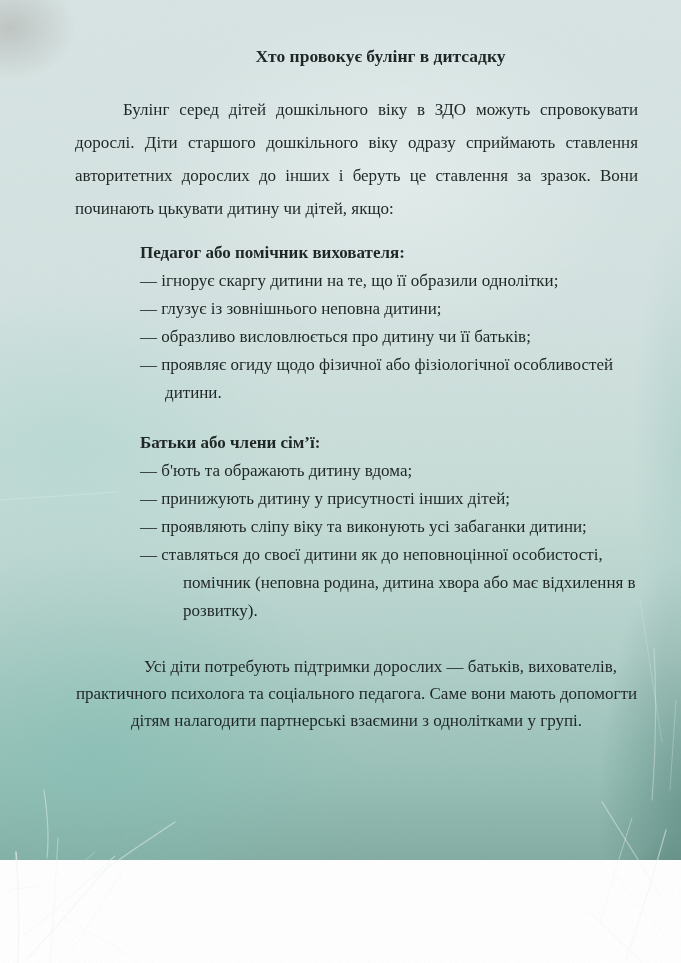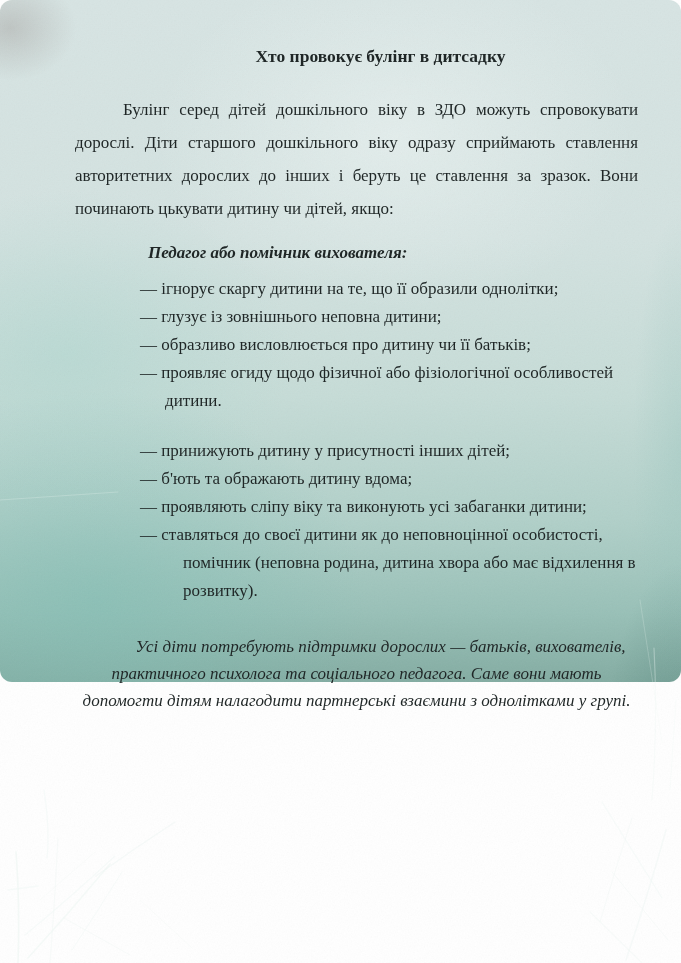--- a/index.html
+++ b/index.html
@@ -5,21 +5,21 @@
   html, body {
     margin: 0;
     padding: 0;
     width: 681px;
     height: 963px;
     overflow: hidden;
   }
   .page {
     position: relative;
     width: 681px;
-    height: 682px;
+    height: 860px;
     font-family: "Liberation Serif", "DejaVu Serif", serif;
     color: #1f2626;
     background-color: #cfe0de;
     background-image:
       
       radial-gradient(ellipse 95px 75px at 10px 28px, rgba(128,116,112,0.28), rgba(128,116,112,0) 70%),
       
       radial-gradient(ellipse 320px 230px at 58% 20%, rgba(238,245,244,0.55), rgba(238,245,244,0) 75%),
       
       radial-gradient(ellipse 300px 220px at 10% 52%, rgba(168,212,204,0.45), rgba(168,212,204,0) 75%),
@@ -34,21 +34,20 @@
       
       radial-gradient(ellipse 60px 300px at 681px 450px, rgba(150,195,188,0.35), rgba(150,195,188,0) 80%),
       
       linear-gradient(180deg,
         #d7e4e3 0%,
         #d3e2e0 35%,
         #c6dcd7 58%,
         #b1d0c9 76%,
         #98c0b7 90%,
         #83aca2 100%);
-    border-radius: 12px;
   }
   .texture {
     position: absolute;
     inset: 0;
     z-index: 1;
     pointer-events: none;
   }
   .content {
     position: relative;
     z-index: 2;
@@ -66,39 +65,37 @@
   .intro {
     margin: 26px 0 0 0;
     line-height: 1.94;
     text-align: justify;
     text-indent: 48px;
   }
   .section { margin-left: 65px; }
   .section-1 { margin-top: 13px; }
   .section-2 { margin-top: 22px; }
   .section-heading {
-    margin: 8px;
+    margin: 0;
     font-size: 17px;
     font-weight: bold;
-    font-style: italic;
     line-height: 1.65;
   }
   .item {
     margin: 0;
     line-height: 1.65;
     padding-left: 25px;
     text-indent: -25px;
   }
   .item.deep-indent {
     padding-left: 43px;
     text-indent: -43px;
   }
   .conclusion {
     margin: 28px 0 0 0;
-    font-style: italic;
     text-align: center;
     text-indent: 48px;
     line-height: 1.59;
   }
 </style>
 </head>
 <body>
 
 <div class="page">
 
@@ -145,22 +142,23 @@
 
     <div class="section section-1">
       <h2 class="section-heading">Педагог або помічник вихователя:</h2>
       <p class="item">— ігнорує скаргу дитини на те, що її образили однолітки;</p>
       <p class="item">— глузує із зовнішнього неповна дитини;</p>
       <p class="item">— образливо висловлюється про дитину чи її батьків;</p>
       <p class="item">— проявляє огиду щодо фізичної або фізіологічної особливостей дитини.</p>
     </div>
 
     <div class="section section-2">
+      <h2 class="section-heading">Батьки або члени сім’ї:</h2>
+      <p class="item">— б'ють та ображають дитину вдома;</p>
       <p class="item">— принижують дитину у присутності інших дітей;</p>
-      <p class="item">— б'ють та ображають дитину вдома;</p>
       <p class="item">— проявляють сліпу віку та виконують усі забаганки дитини;</p>
       <p class="item deep-indent">— ставляться до своєї дитини як до неповноцінної особистості, помічник (неповна родина, дитина хвора або має відхилення в розвитку).</p>
     </div>
 
     <p class="conclusion">Усі діти потребують підтримки дорослих — батьків, вихователів, практичного психолога та соціального педагога. Саме вони мають допомогти дітям налагодити партнерські взаємини з однолітками у групі.</p>
 
   </div>
 </div>
 
 </body></html>

